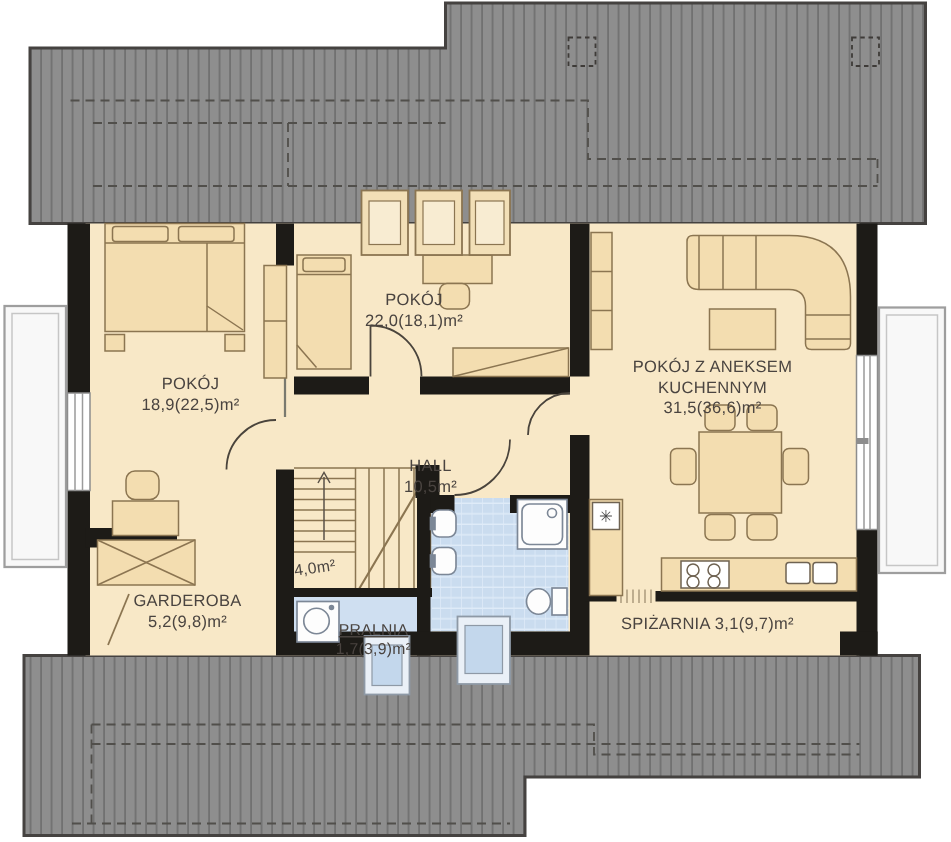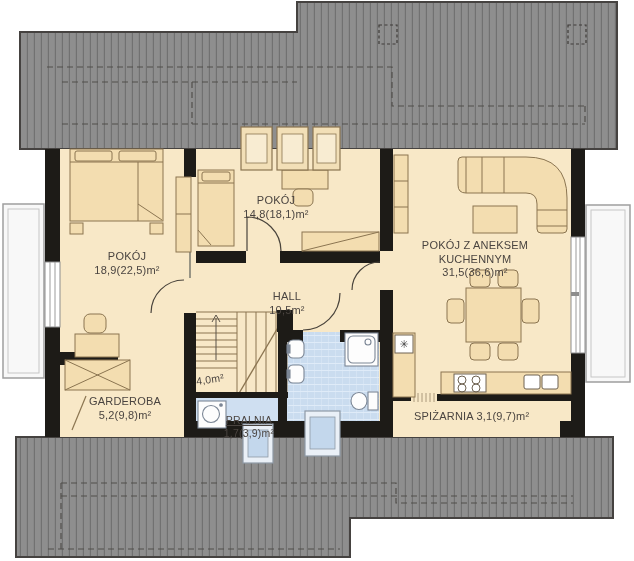--- a/index.html
+++ b/index.html
@@ -251,30 +251,30 @@
   </g>
 </svg>
 
   <div class="label" style="left:52px;top:250px;width:150px;">
     <span>POKÓJ</span>
     <span>18,9(22,5)m²</span>
   </div>
 
   <div class="label" style="left:201px;top:194px;width:150px;">
     <span>POKÓJ</span>
-    <span>14,8(18,1)m²</span>
+    <span>22,0(18,1)m²</span>
   </div>
 
   <div class="label" style="left:397px;top:239px;width:156px;">
     <span>POKÓJ Z ANEKSEM</span>
     <span>KUCHENNYM</span>
     <span>31,5(36,6)m²</span>
   </div>
 
-  <div class="label" style="left:237px;top:290px;width:100px;text-align:center;">
+  <div class="label" style="left:237px;top:305px;width:100px;text-align:center;">
     <span>HALL</span>
     <span>10,5m²</span>
   </div>
 
 
   <div class="label" style="left:50px;top:395px;width:150px;">
     <span>GARDEROBA</span>
     <span>5,2(9,8)m²</span>
   </div>
 

